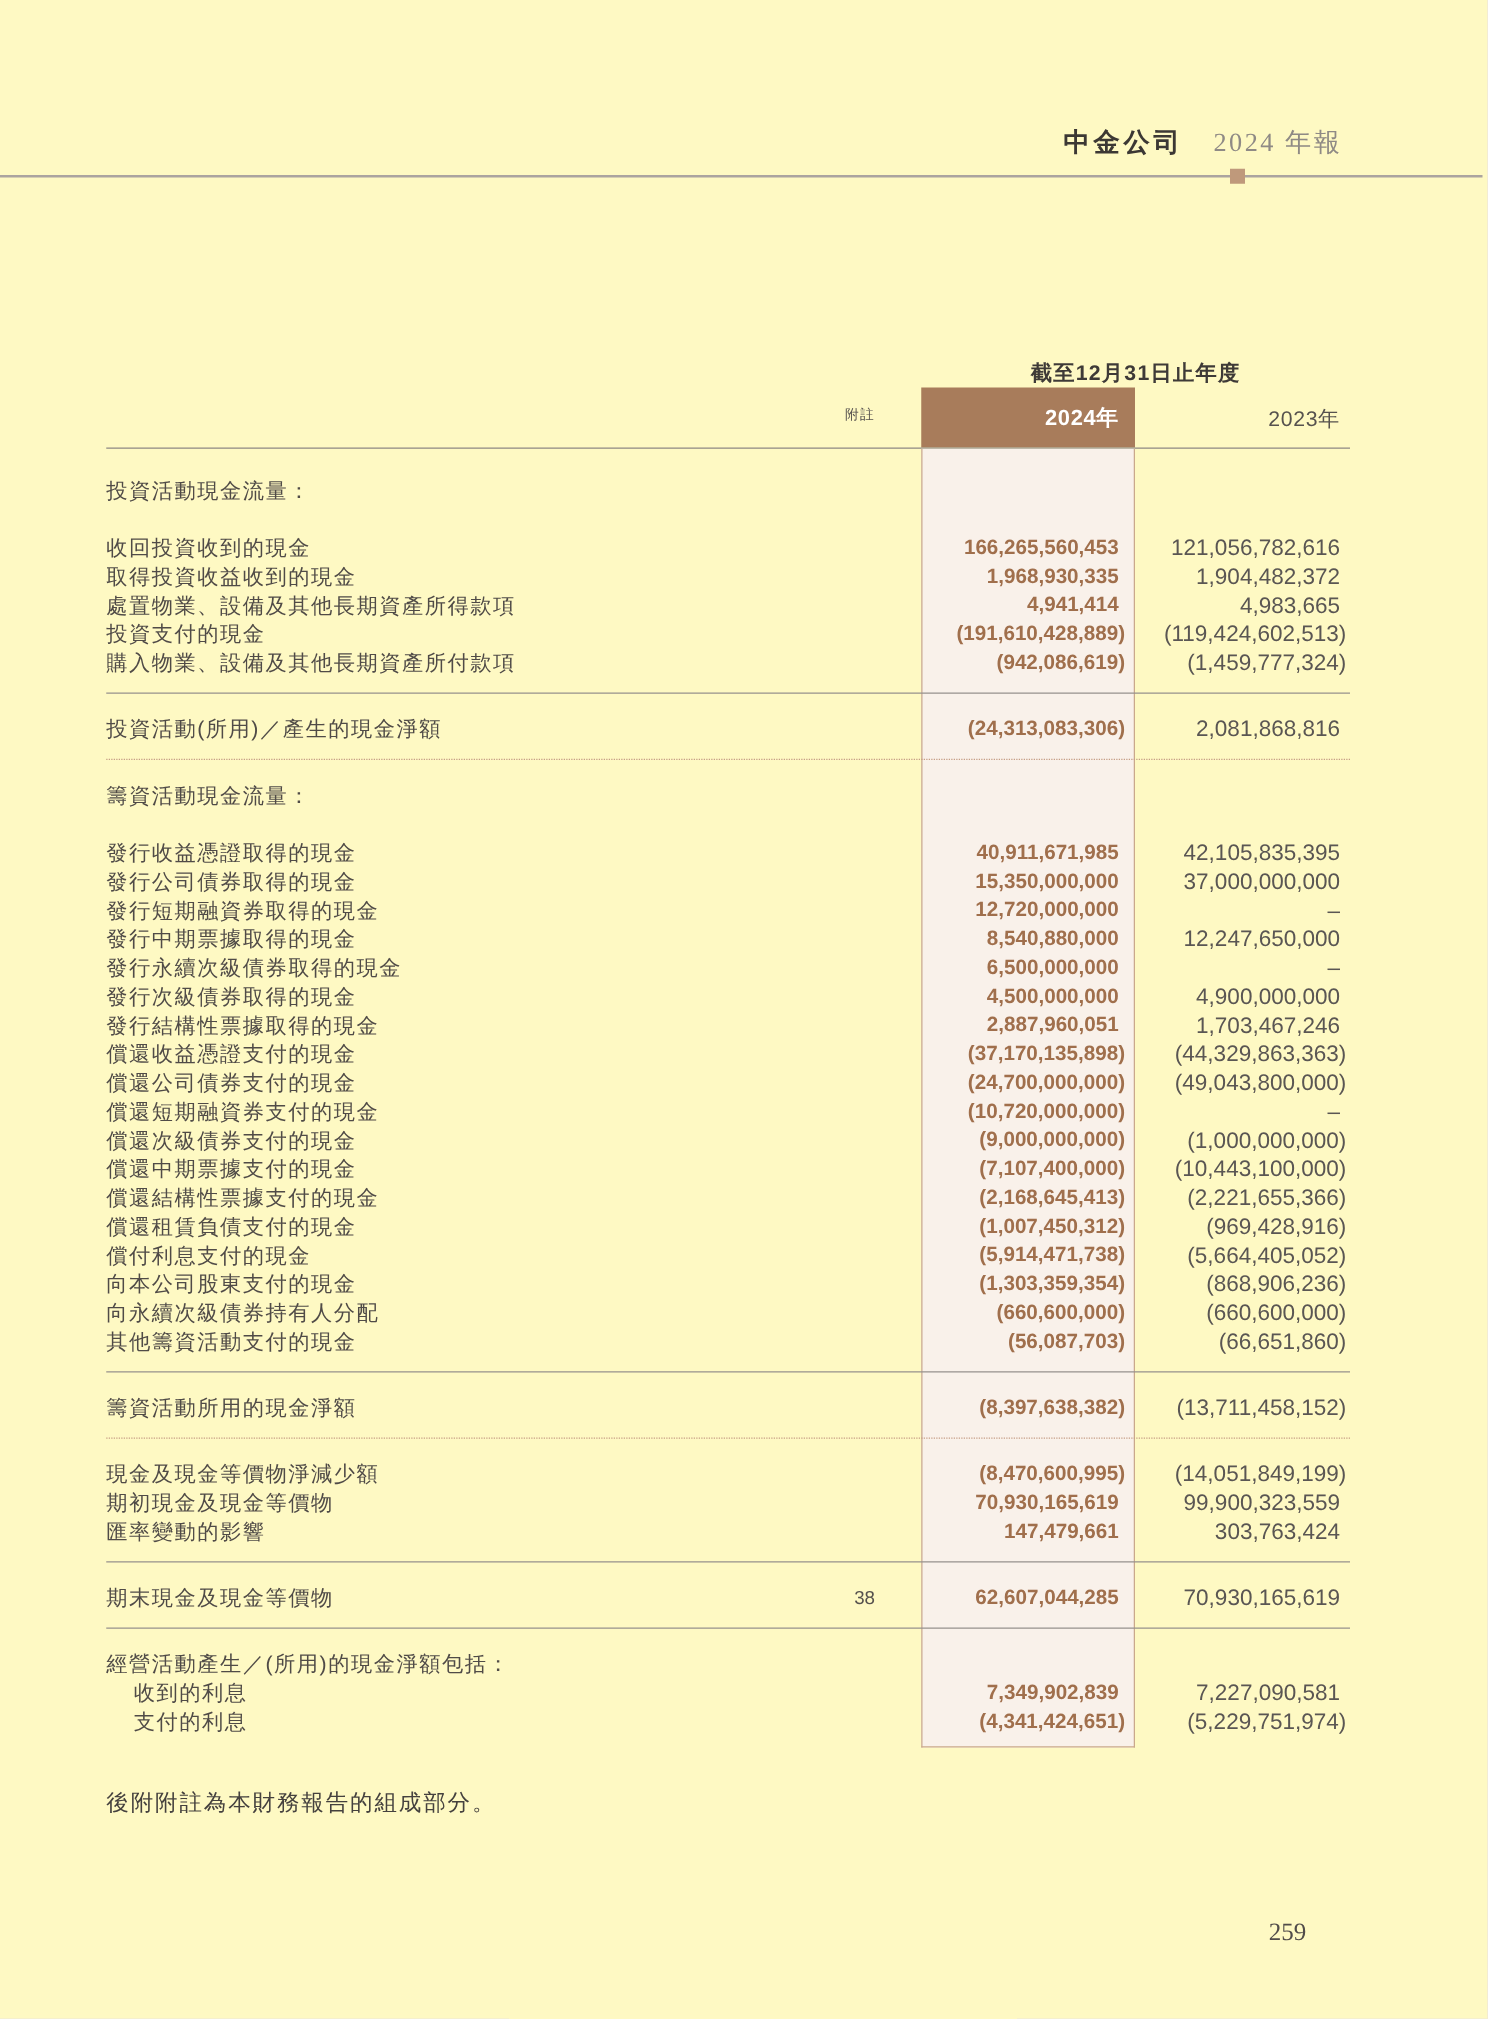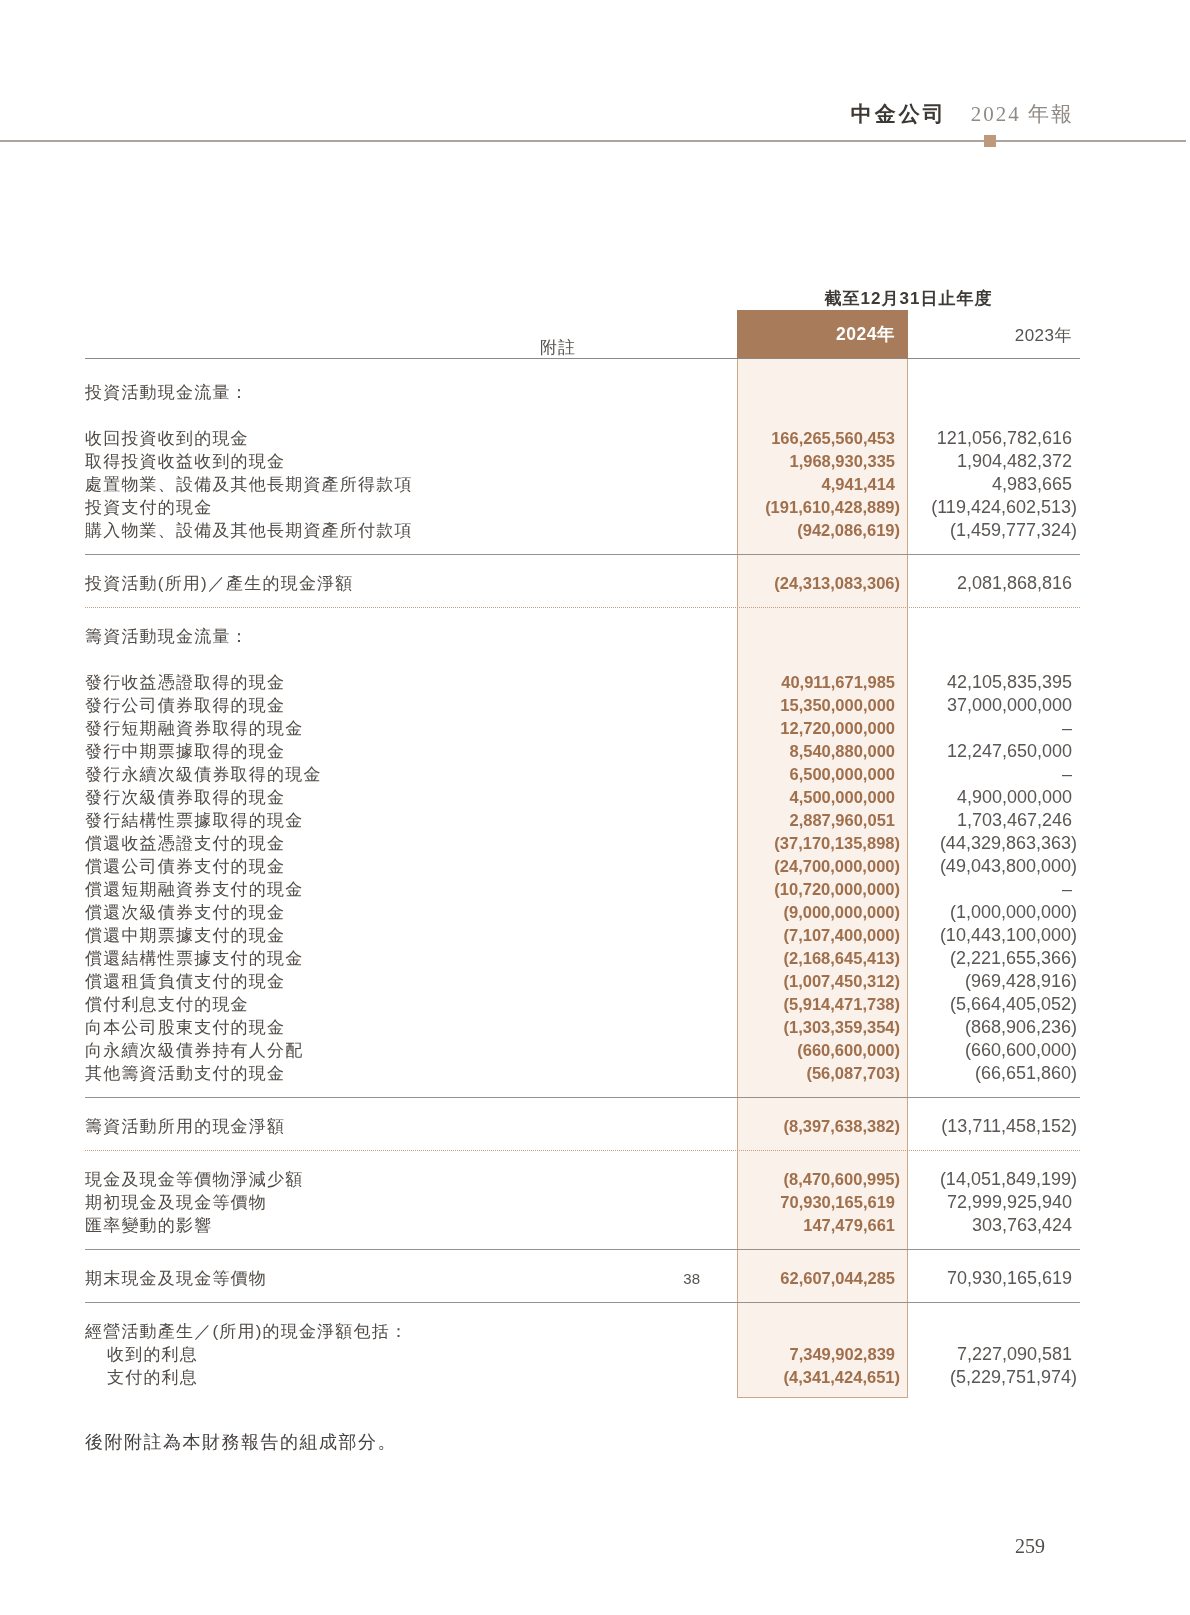--- a/index.html
+++ b/index.html
@@ -1,39 +1,39 @@
 <!DOCTYPE html>
 <html><head>
 <meta charset="utf-8">
 <style>
   * { margin:0; padding:0; box-sizing:border-box; }
   html,body { background:#e9e2de; }
   .page {
     position:relative; width:1190px; height:1615px; margin:0 auto;
-    background:#ffffff; overflow:hidden;
+    background:#fef9c3; overflow:hidden;
     font-family:"Liberation Sans", sans-serif; color:#504b47;
   }
   
   .masthead-text {
     position:absolute; top:100px; right:116px; white-space:nowrap;
     font-family:"Liberation Serif", serif; font-size:21px;
   }
   .masthead-company { color:#3c3834; font-weight:700; letter-spacing:3px; margin-right:24px; }
   .masthead-report  { color:#8f8a85; letter-spacing:2px; }
   .masthead-rule   { position:absolute; top:140px; left:0; width:1186px; height:1.5px; background:#aba49f; }
   .masthead-square { position:absolute; top:135px; left:984px; width:12px; height:12px; background:#bf997b; }
 
   
   .period-header {
     position:absolute; top:287px; left:737px; width:343px; text-align:center;
     font-size:17px; font-weight:700; color:#3e3a37; letter-spacing:1px;
   }
   .note-hdr {
-    position:absolute; top:336px; left:540px; width:160px; 
-    font-size:17px; color:#56524e; letter-spacing:1px;
+    position:absolute; top:324px; left:540px; width:160px; text-align:right;
+    font-size:11px; color:#56524e; letter-spacing:1px;
   }
   .y2024-hdr {
     position:absolute; top:310px; left:737px; width:171px; height:48px;
     background:#a87c5b; color:#ffffff; font-weight:700; font-size:17.5px;
     display:flex; align-items:center; justify-content:flex-end; padding-right:13px;
     letter-spacing:.5px;
   }
   .y2023-hdr {
     position:absolute; top:324px; left:908px; width:164px; text-align:right;
     font-size:17px; color:#56524e; letter-spacing:.5px;
@@ -262,21 +262,21 @@
         <div class="trow">
           <span class="cell label">現金及現金等價物淨減少額</span>
           <span class="cell note"></span>
           <span class="cell v24">(8,470,600,995<span class="cp">)</span></span>
           <span class="cell v23">(14,051,849,199<span class="cp">)</span></span>
         </div>
         <div class="trow">
           <span class="cell label">期初現金及現金等價物</span>
           <span class="cell note"></span>
           <span class="cell v24">70,930,165,619</span>
-          <span class="cell v23">72,999,925,940</span>
+          <span class="cell v23">99,900,323,559</span>
         </div>
         <div class="trow">
           <span class="cell label">匯率變動的影響</span>
           <span class="cell note"></span>
           <span class="cell v24">147,479,661</span>
           <span class="cell v23">303,763,424</span>
         </div>
         <div class="hr-solid"></div>
         <div class="trow">
           <span class="cell label">期末現金及現金等價物</span>

